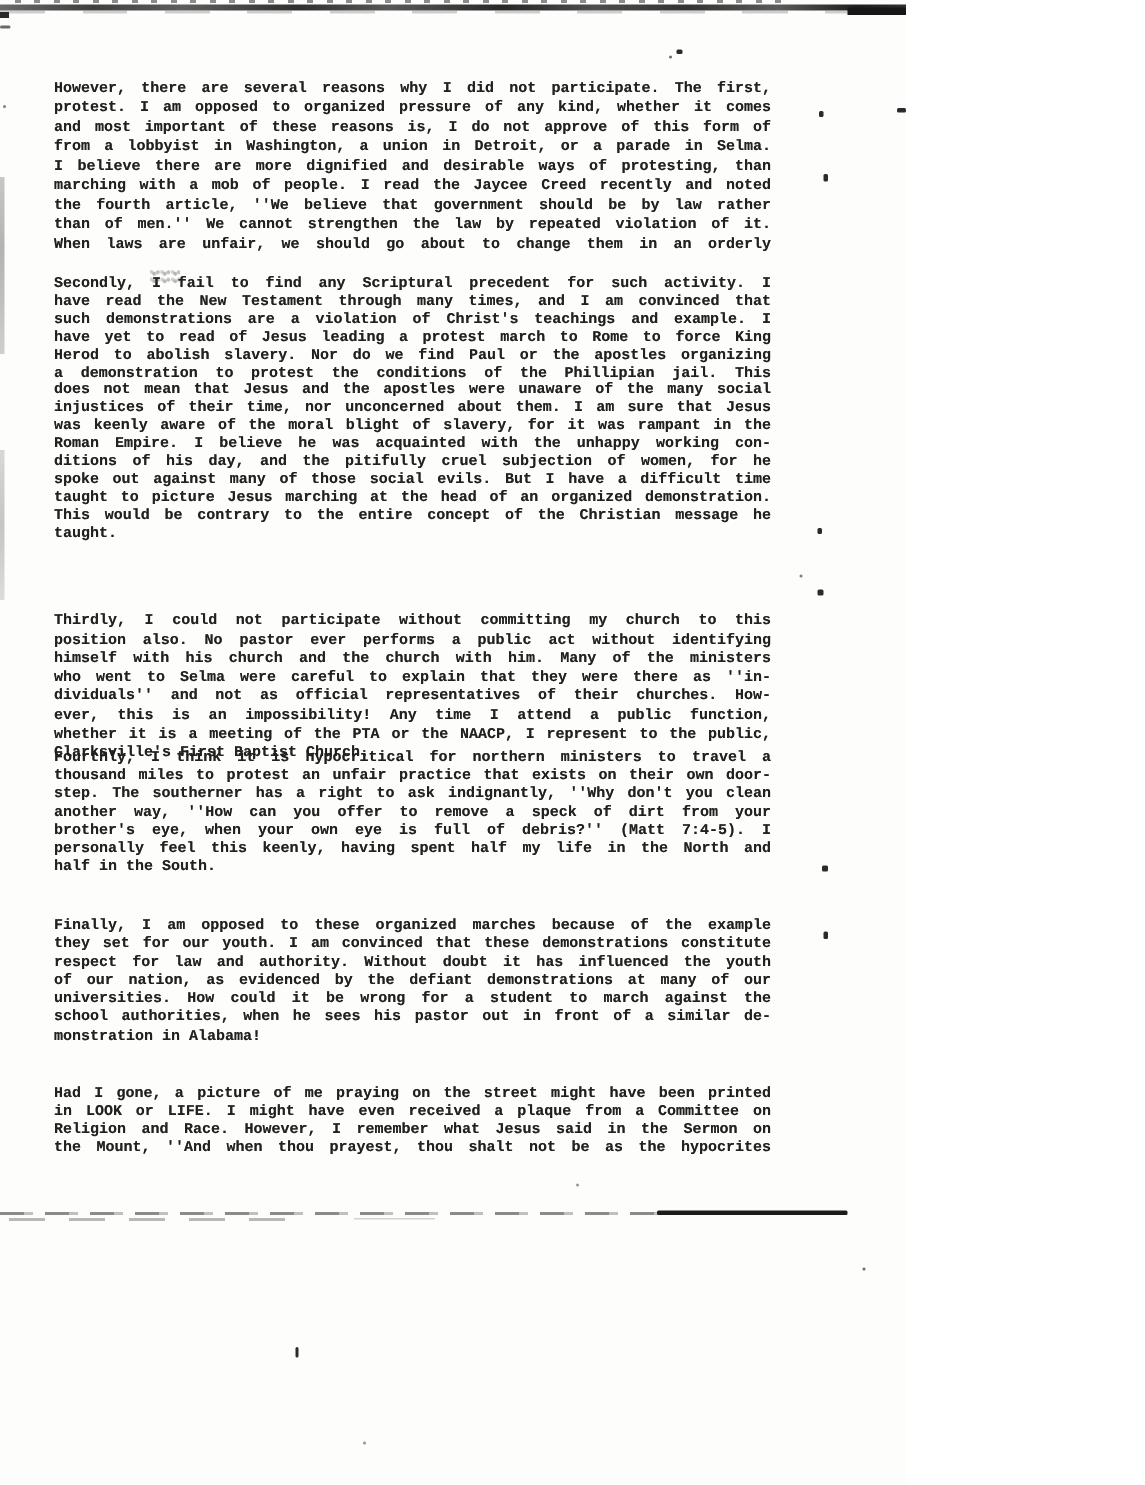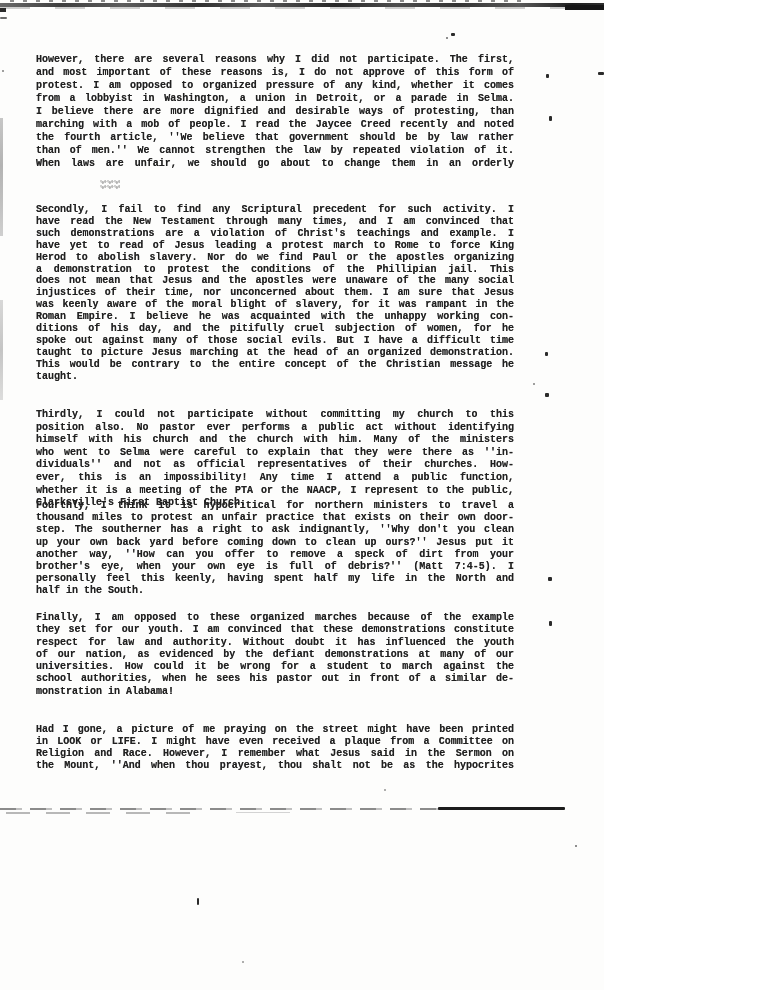--- a/index.html
+++ b/index.html
@@ -124,30 +124,30 @@
   <div class="artifact speck" style="top:621px;left:549px;width:3px;height:5px"></div>
   <div class="artifact speck" style="top:845px;left:575px;width:2px;height:2px;opacity:.7"></div>
   <div class="artifact speck" style="top:898px;left:197px;width:2px;height:7px"></div>
   <div class="artifact speck" style="top:961px;left:242px;width:2px;height:2px;opacity:.5"></div>
   <div class="artifact speck" style="top:70px;left:2px;width:2px;height:2px;opacity:.6"></div>
   <div class="artifact speck" style="top:17px;left:0;width:7px;height:2px;opacity:.7"></div>
   <div class="artifact speck" style="top:789px;left:384px;width:2px;height:2px;opacity:.5"></div>
 
   <div class="para" style="top:53px;  --lh:13px">
       <div class="tline">However, there are several reasons why I did not participate. The first,</div>
+      <div class="tline">protest. I am opposed to organized pressure of any kind, whether it comes</div>
       <div class="tline">and most important of these reasons is, I do not approve of this form of</div>
-      <div class="tline">protest. I am opposed to organized pressure of any kind, whether it comes</div>
       <div class="tline">from a lobbyist in Washington, a union in Detroit, or a parade in Selma.</div>
       <div class="tline">I believe there are more dignified and desirable ways of protesting, than</div>
       <div class="tline">marching with a mob of people. I read the Jaycee Creed recently and noted</div>
       <div class="tline">the fourth article, ''We believe that government should be by law rather</div>
       <div class="tline">than of men.'' We cannot strengthen the law by repeated violation of it.</div>
       <div class="tline">When laws are unfair, we should go about to change them in an orderly</div>
     </div>
-  <div class="para" style="top:204px; --lh:11.9px">
+  <div class="para" style="top:184px; --lh:11.9px">
       <div class="tline">Secondly, I fail to find any Scriptural precedent for such activity. I</div>
       <div class="tline">have read the New Testament through many times, and I am convinced that</div>
       <div class="tline">such demonstrations are a violation of Christ's teachings and example. I</div>
       <div class="tline">have yet to read of Jesus leading a protest march to Rome to force King</div>
       <div class="tline">Herod to abolish slavery. Nor do we find Paul or the apostles organizing</div>
       <div class="tline">a demonstration to protest the conditions of the Phillipian jail. This</div>
       <div class="tline">does not mean that Jesus and the apostles were unaware of the many social</div>
       <div class="tline">injustices of their time, nor unconcerned about them. I am sure that Jesus</div>
       <div class="tline">was keenly aware of the moral blight of slavery, for it was rampant in the</div>
       <div class="tline">Roman Empire. I believe he was acquainted with the unhappy working con-</div>
@@ -164,21 +164,20 @@
       <div class="tline">who went to Selma were careful to explain that they were there as ''in-</div>
       <div class="tline">dividuals'' and not as official representatives of their churches. How-</div>
       <div class="tline">ever, this is an impossibility! Any time I attend a public function,</div>
       <div class="tline">whether it is a meeting of the PTA or the NAACP, I represent to the public,</div>
       <div class="tline last">Clarksville's First Baptist Church.</div>
     </div>
   <div class="para" style="top:500px; --lh:12.2px">
       <div class="tline">Fourthly, I think it is hypocritical for northern ministers to travel a</div>
       <div class="tline">thousand miles to protest an unfair practice that exists on their own door-</div>
       <div class="tline">step. The southerner has a right to ask indignantly, ''Why don't you clean</div>
-      <div class="tline">up your own back yard before coming down to clean up ours?'' Jesus put it</div>
       <div class="tline">another way, ''How can you offer to remove a speck of dirt from your</div>
       <div class="tline">brother's eye, when your own eye is full of debris?'' (Matt 7:4-5). I</div>
       <div class="tline">personally feel this keenly, having spent half my life in the North and</div>
       <div class="tline last">half in the South.</div>
     </div>
   <div class="para" style="top:612px; --lh:12.3px">
       <div class="tline">Finally, I am opposed to these organized marches because of the example</div>
       <div class="tline">they set for our youth. I am convinced that these demonstrations constitute</div>
       <div class="tline">respect for law and authority. Without doubt it has influenced the youth</div>
       <div class="tline">of our nation, as evidenced by the defiant demonstrations at many of our</div>

